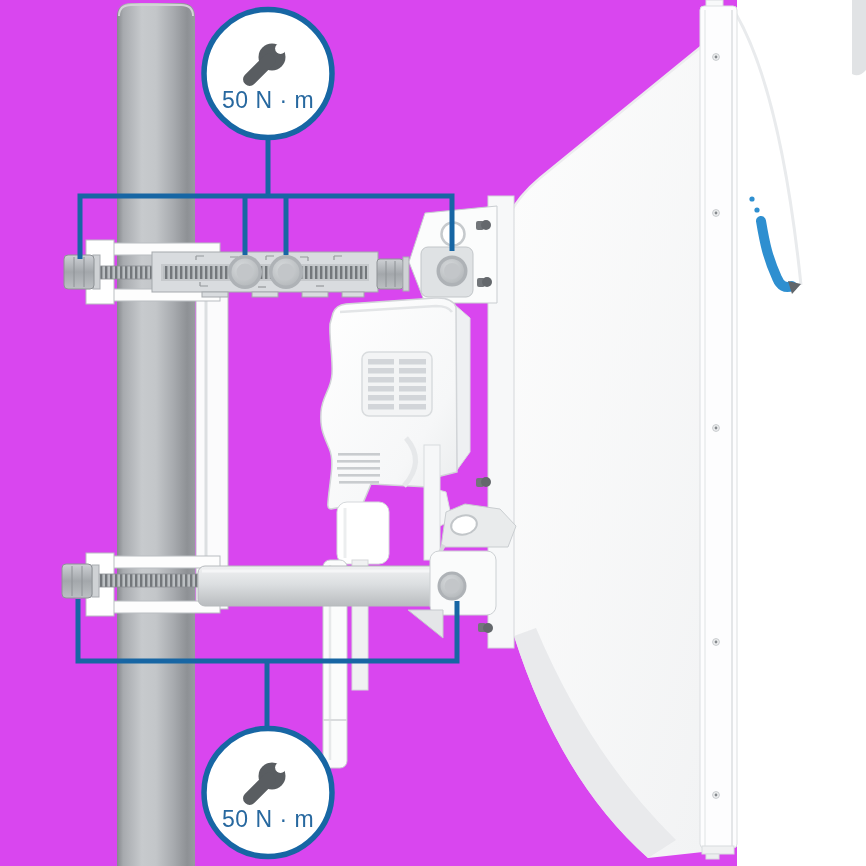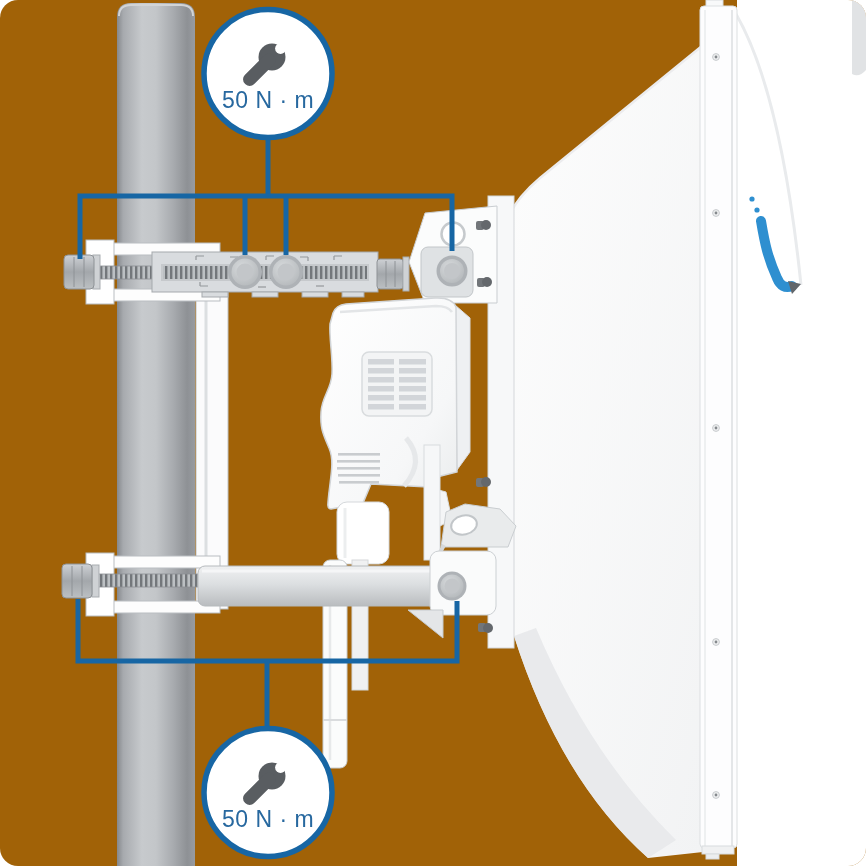--- a/index.html
+++ b/index.html
@@ -1,17 +1,17 @@
 <!DOCTYPE html>
 <html><head>
 <meta charset="utf-8">
 <style>
   html,body{margin:0;padding:0;background:#ffffff;}
-  #stage{position:relative;width:866px;height:866px;background:#a16207;overflow:hidden;
-         font-family:"Liberation Sans", sans-serif;border-radius:18px;}
+  #stage{position:relative;width:866px;height:866px;background:#d946ef;overflow:hidden;
+         font-family:"Liberation Sans", sans-serif;}
   svg{display:block;}
   text.torque{font-family:"Liberation Sans", sans-serif;font-size:23px;letter-spacing:.5px;}
 </style>
 </head>
 <body>
 
 <div id="stage">
 <svg width="866" height="866" viewBox="0 0 866 866">
   <defs>
     <linearGradient id="poleGrad" x1="0" y1="0" x2="1" y2="0">

